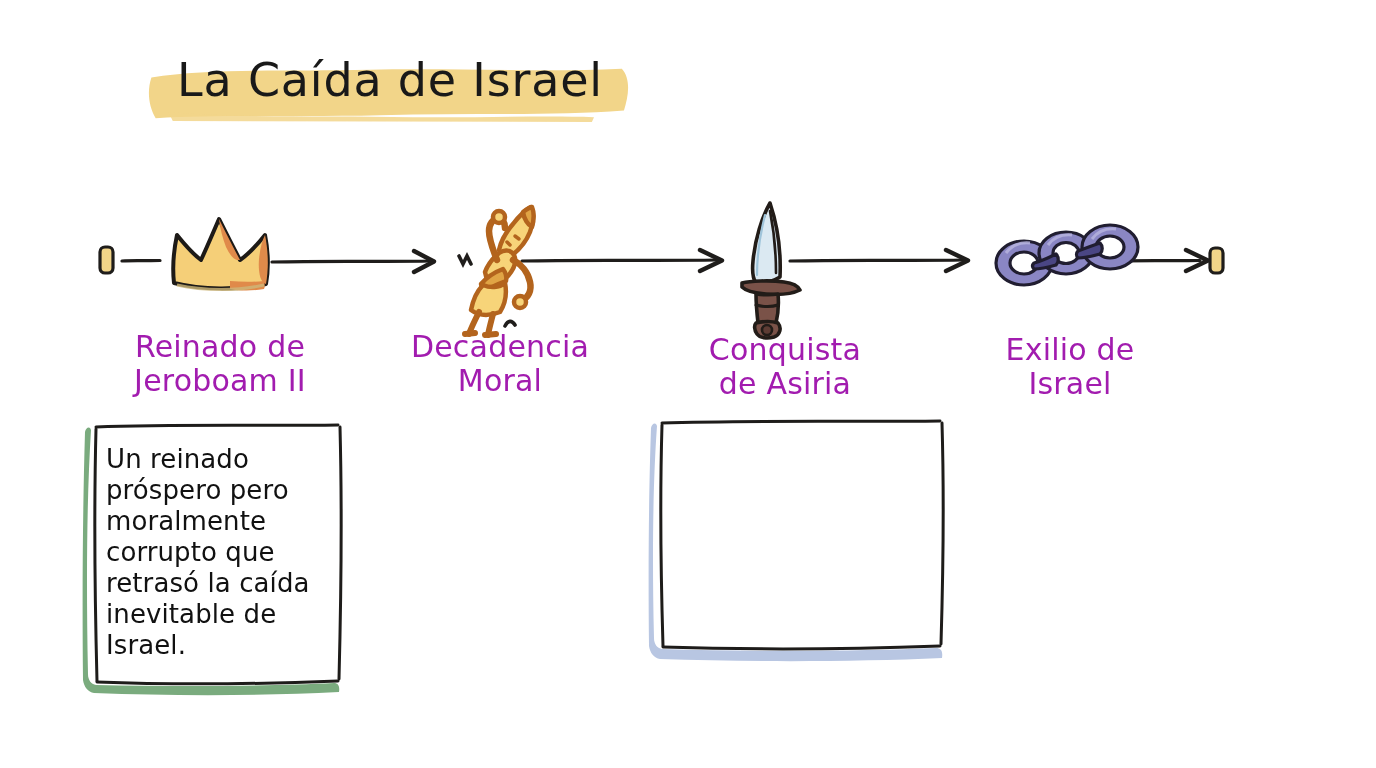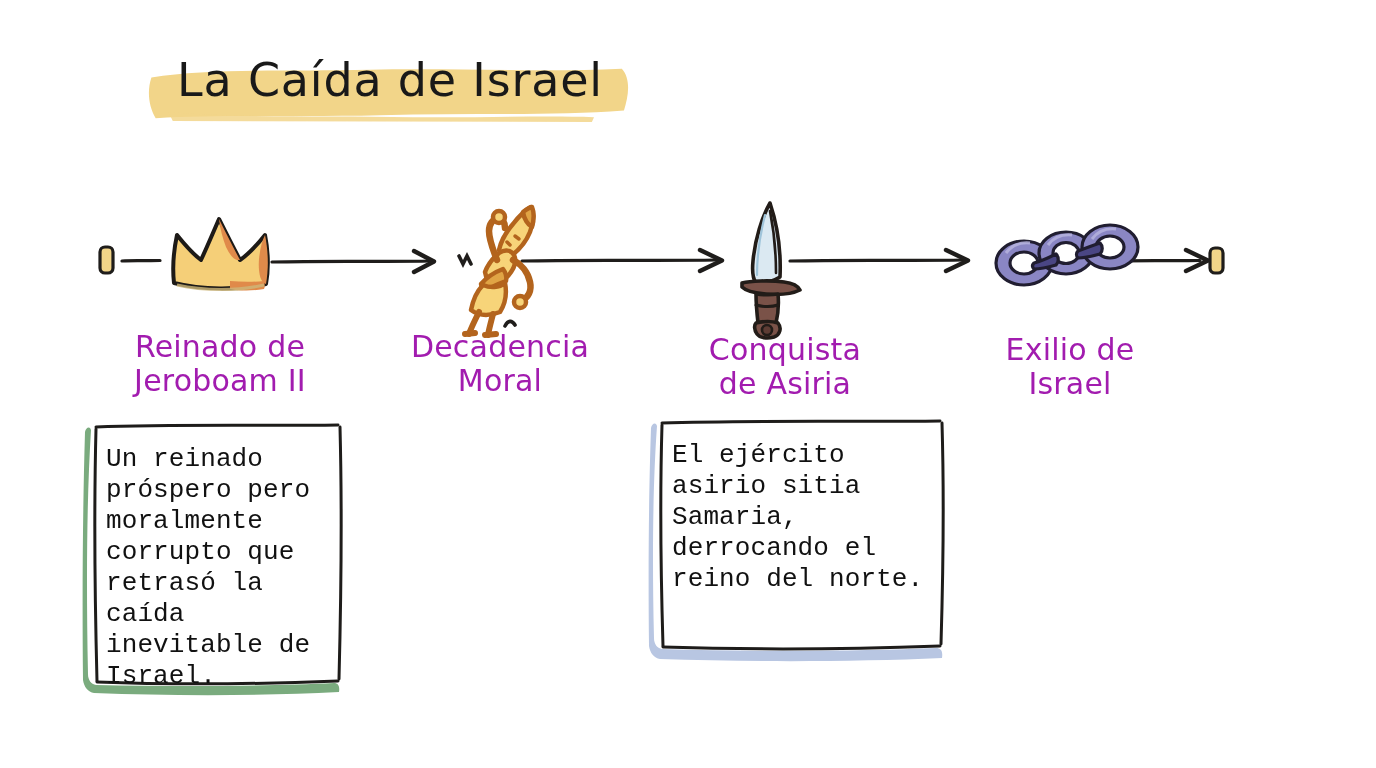--- a/index.html
+++ b/index.html
@@ -80,21 +80,20 @@
     font-size: 30px;
     line-height: 1.12;
     color: #a21caf;
     letter-spacing: 0.2px;
     white-space: pre-line;
   }
 
   
   .card {
     position: absolute;
-    font-family: Liberation Mono, monospace;
   }
   .card-shadow {
     position: absolute;
     left: 0; top: 0;
     width: 100%; height: 100%;
     z-index: 0;
     overflow: visible;
   }
   .card-box {
     position: absolute;
@@ -317,17 +316,16 @@
     </svg>
     <div class="card-box" style="left:13px; top:0px; width:280px; height:226px;"></div>
     <svg class="card-frame" viewBox="0 0 300 242" preserveAspectRatio="none">
       <g fill="none" stroke="#1e1c1a" stroke-width="3" stroke-linecap="round">
         <path d="M14,3 C100,0 204,2 292,1"></path>
         <path d="M294,3 C296,70 295,158 293,224"></path>
         <path d="M15,227 C108,230 208,229 292,226"></path>
         <path d="M14,5 C12,72 13,160 15,226"></path>
       </g>
     </svg>
-    <div class="card-text">El ejército asirio sitia Samaria, derrocando el reino del norte.</div>
   </div>
 
 
 </div>
 
 </body></html>

